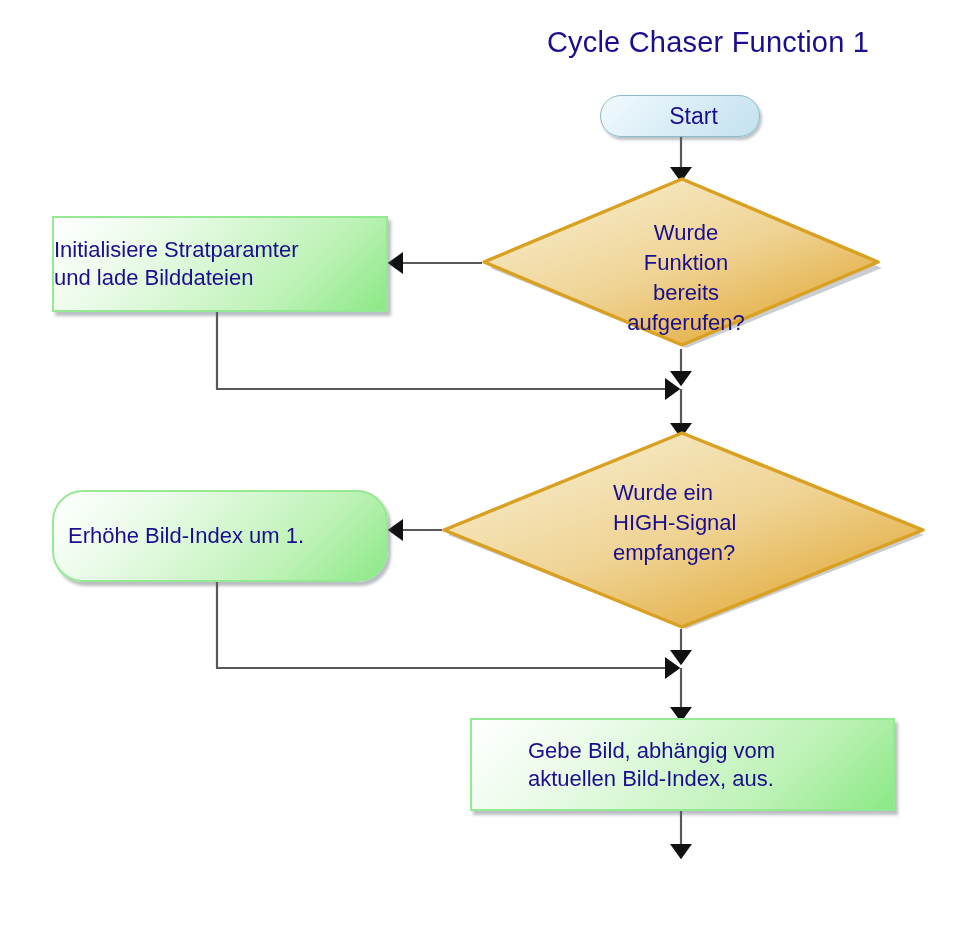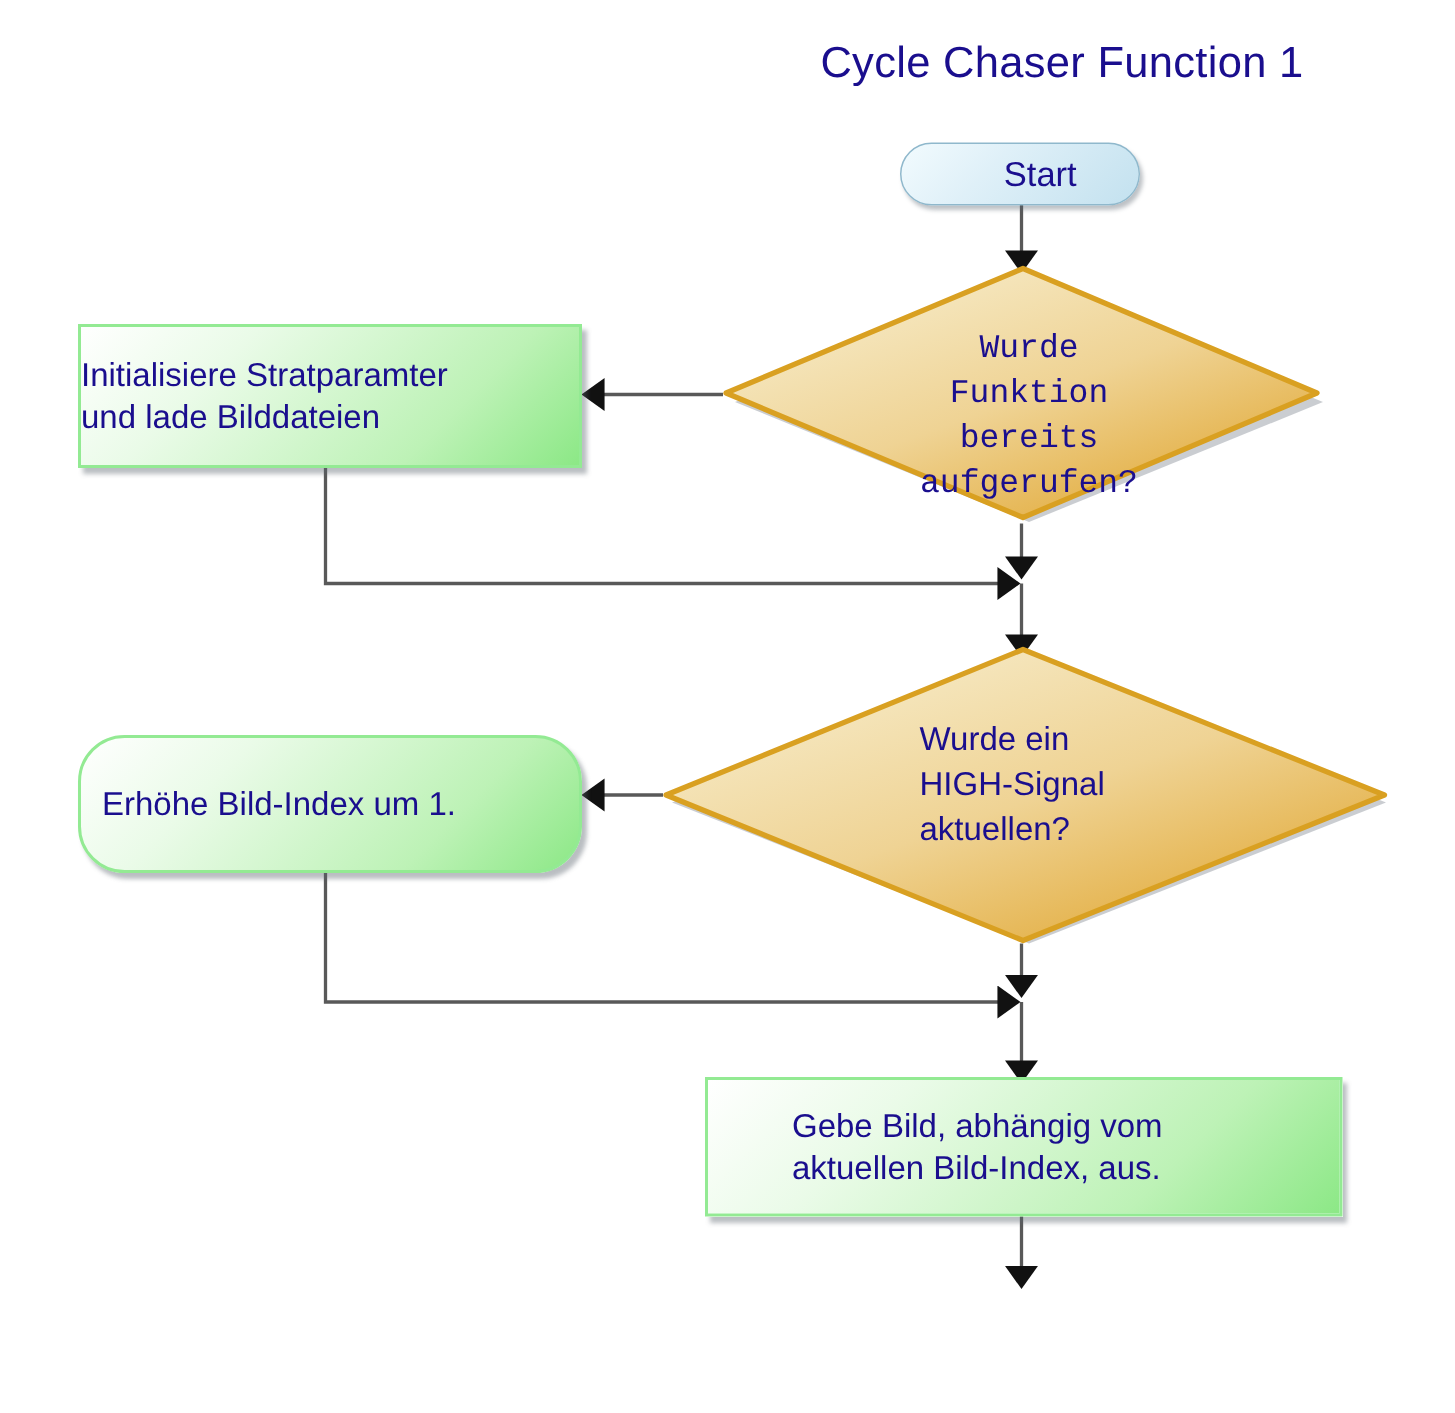--- a/index.html
+++ b/index.html
@@ -139,21 +139,21 @@
         <linearGradient id="goldGrad1" x1="0" y1="0" x2="0.85" y2="1">
           <stop offset="0%" stop-color="#f7f0d8"></stop>
           <stop offset="22%" stop-color="#f5e6bd"></stop>
           <stop offset="55%" stop-color="#efd394"></stop>
           <stop offset="100%" stop-color="#e0a52e"></stop>
         </linearGradient>
       </defs>
       <polygon points="201,7 397,87 201,167 5,87" fill="#8a9099" opacity="0.45" transform="translate(4,5)"></polygon>
       <polygon points="201,3 397,86 201,169 3,86" fill="url(#goldGrad1)" stroke="#d9a021" stroke-width="3.5" stroke-linejoin="round"></polygon>
     </svg>
-    <div class="label" style="left:130px; top:42px; text-align:center; width:150px;font-family:Liberation Mono, monospace;">Wurde
+    <div class="label" style="left:130px; top:42px; text-align:center; width:150px;">Wurde
 Funktion bereits
 aufgerufen?</div>
   </div>
 
   <div class="process" style="left:52px; top:216px; width:336px; height:96px;">
     <div class="process-inner">
       <div class="node-text" style="text-align:left;">Initialisiere Stratparamter
 und lade Bilddateien</div>
     </div>
   </div>
@@ -166,21 +166,21 @@
           <stop offset="22%" stop-color="#f5e6bd"></stop>
           <stop offset="55%" stop-color="#efd394"></stop>
           <stop offset="100%" stop-color="#e0a52e"></stop>
         </linearGradient>
       </defs>
       <polygon points="241,6 479,100 241,194 3,100" fill="#8a9099" opacity="0.45" transform="translate(4,5)"></polygon>
       <polygon points="241,3 482,100 241,197 3,100" fill="url(#goldGrad2)" stroke="#d9a021" stroke-width="3.5" stroke-linejoin="round"></polygon>
     </svg>
     <div class="label" style="left:172px; top:48px; text-align:left; width:220px;">Wurde ein
 HIGH-Signal
-aktuellen?</div>
+empfangen?</div>
   </div>
 
   <div class="process" style="left:52px; top:490px; width:336px; height:92px;border-radius:31px;">
     <div class="process-inner">
       <div class="node-text" style="text-align:left; padding-left:14px;">Erhöhe Bild-Index um 1.</div>
     </div>
   </div>
 
   <div class="process" style="left:470px; top:718px; width:425px; height:93px;">
     <div class="process-inner">

